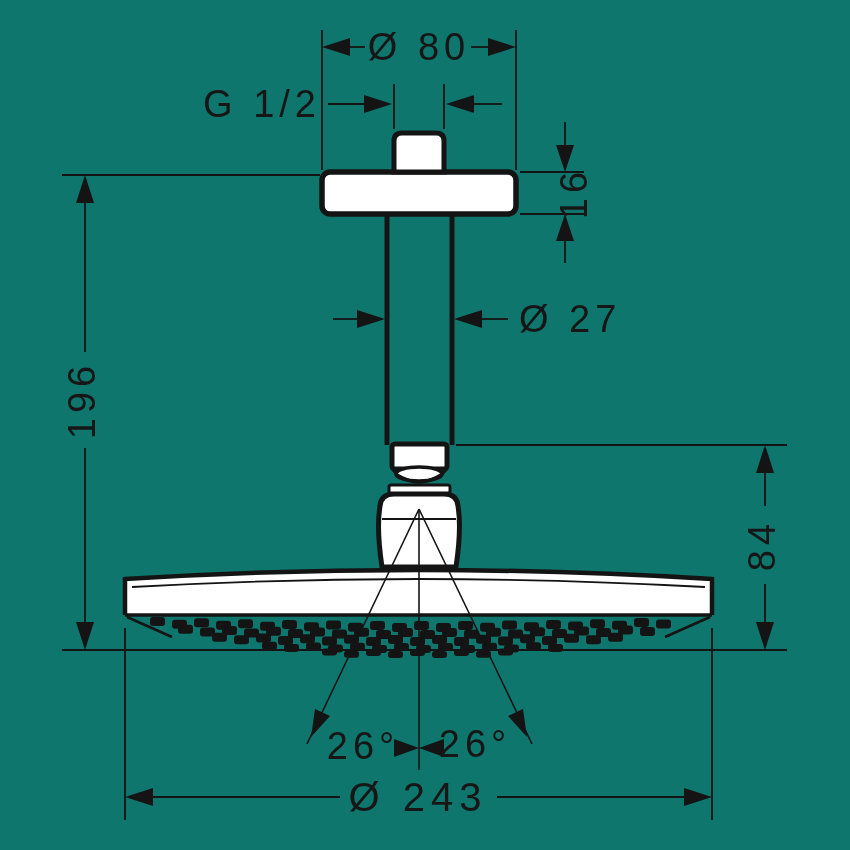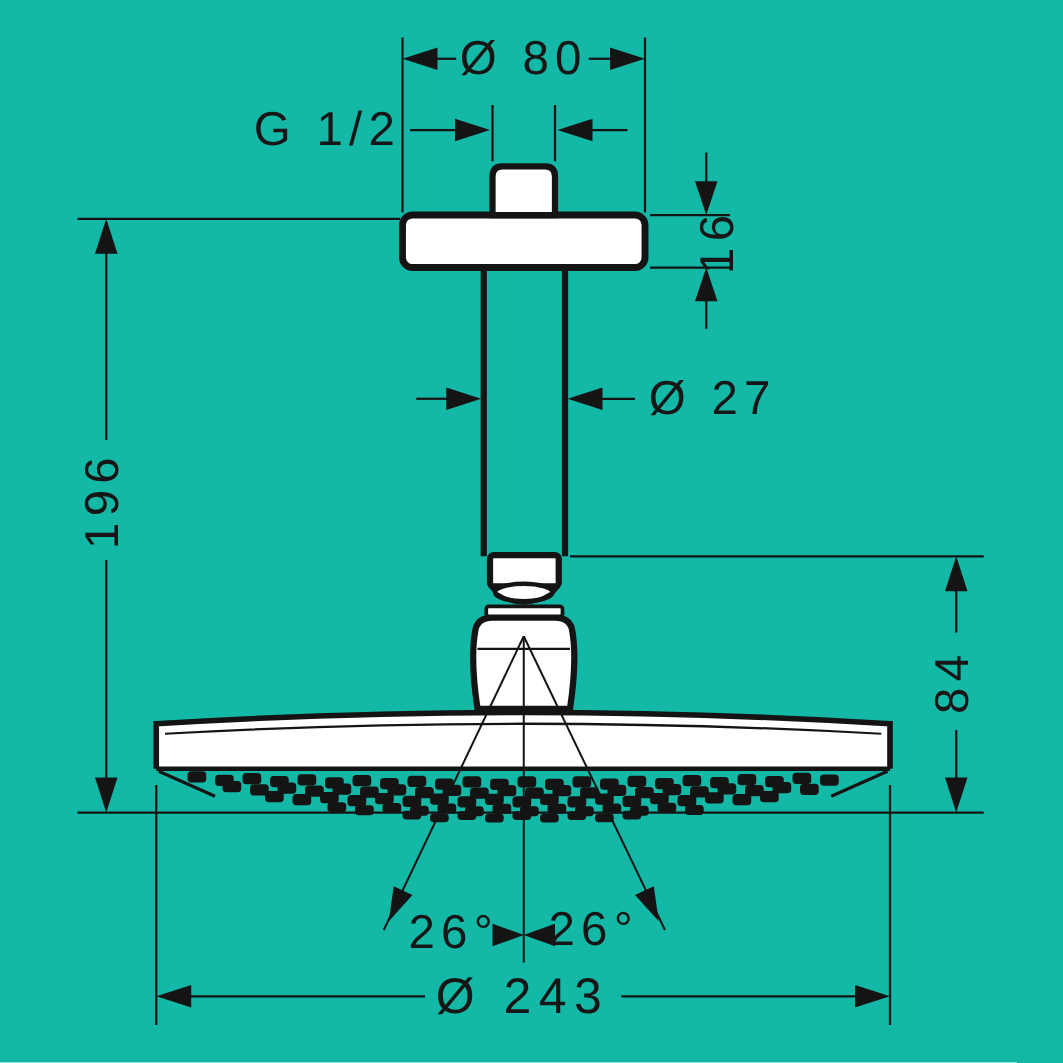--- a/index.html
+++ b/index.html
@@ -4,21 +4,21 @@
 <style>
   html, body {
     margin: 0;
     padding: 0;
     background: #ffffff;
   }
   .stage {
     position: relative;
     width: 850px;
     height: 850px;
-    background: #14b8a6;
+    background: #0f766e;
     overflow: hidden;
   }
   svg { display: block; }
   .outline  { fill: #ffffff; stroke: #141414; }
   .thick    { stroke: #141414; fill: none; }
   .thin     { stroke: #141414; stroke-width: 1.8; fill: none; }
   .spray    { stroke: #141414; stroke-width: 1.6; fill: none; }
   .arrow    { fill: #141414; stroke: none; }
   .nozzle   { fill: #141414; }
   text {

